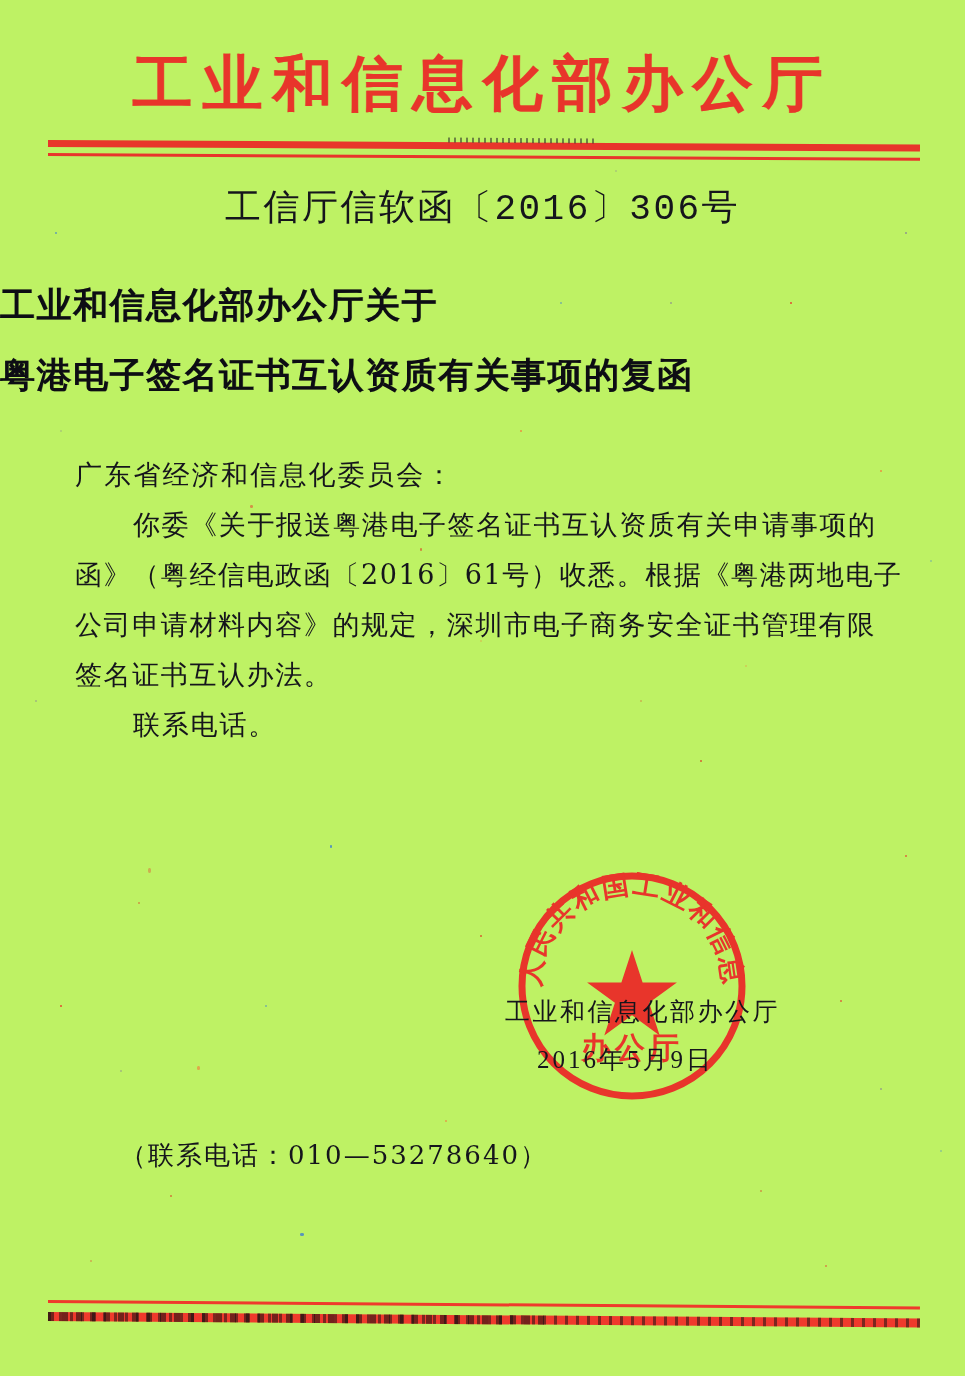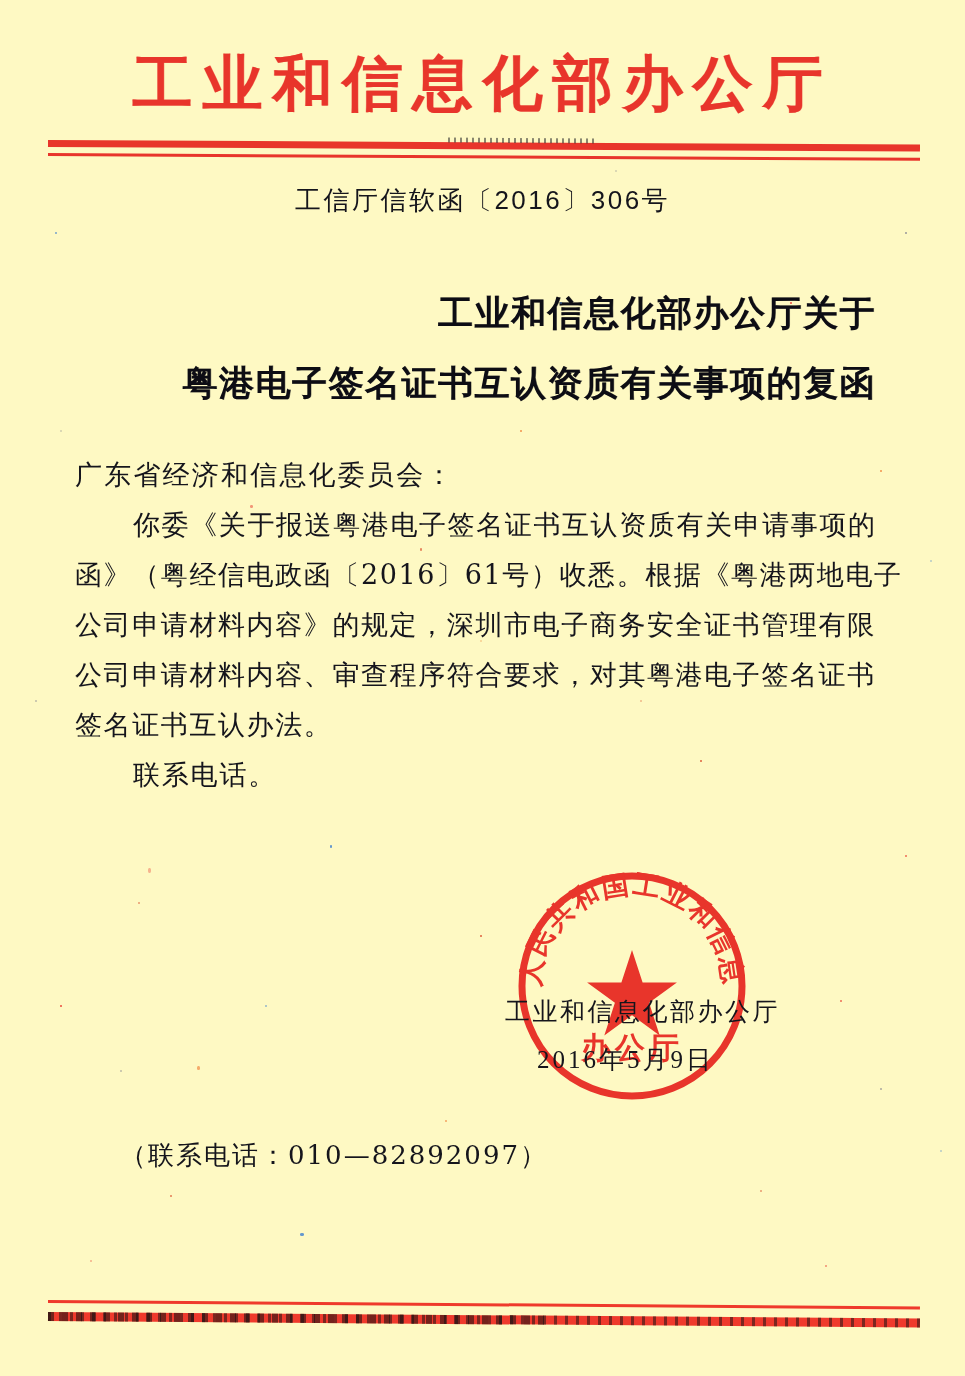--- a/index.html
+++ b/index.html
@@ -9,21 +9,21 @@
   }
 
   body {
     font-family: "DejaVu Serif", "Liberation Serif", serif;
   }
 
   .page {
     position: relative;
     width: 965px;
     height: 1376px;
-    background: #fef9c3;
+    background: #bef264;
     overflow: hidden;
   }
 
   
   .speck {
     position: absolute;
     border-radius: 40%;
     pointer-events: none;
   }
 
@@ -95,33 +95,33 @@
     transform: rotate(0.30deg);
   }
 
   
   .doc-number {
     position: absolute;
     top: 183px;
     left: 0;
     width: 965px;
     text-align: center;
-    font-family: Liberation Sans, sans-serif;
-    font-size: 26px;
+    font-family: Liberation Mono, monospace;
+    font-size: 36px;
     letter-spacing: 2.5px;
     color: #15151c;
   }
 
   
   .doc-title {
     position: absolute;
-    top: 278px;
+    top: 270px;
     left: 0;
     width: 876px;
-    text-align: right;
+    text-align: left;
   }
 
   .title-line {
     font-family: "DejaVu Serif", "Liberation Serif", serif;
     font-weight: bold;
     font-size: 35px;
     letter-spacing: 1.5px;
     color: #0d0d14;
     line-height: 70px;
     white-space: nowrap;
@@ -311,21 +311,20 @@
     <div class="title-line">工业和信息化部办公厅关于</div>
     <div class="title-line">粤港电子签名证书互认资质有关事项的复函</div>
   </div>
 
   <div class="body-block">
     <div class="recipient">广东省经济和信息化委员会：</div>
 
     <div class="body-line indent">你委《关于报送粤港电子签名证书互认资质有关申请事项的</div>
     <div class="body-line">函》（粤经信电政函〔2016〕61号）收悉。根据《粤港两地电子</div>
     <div class="body-line">公司申请材料内容》的规定，深圳市电子商务安全证书管理有限</div>
-    <div class="body-line">公司申请材料内容、审查程序符合要求，对其粤港电子签名证书</div>
     <div class="body-line">签名证书互认办法。</div>
 
     <div class="closing-line">联系电话。</div>
   </div>
 
   <div class="seal">
     <svg viewBox="0 0 228 228" xmlns="http://www.w3.org/2000/svg">
       <defs>
         <path id="arcTop" d="M 22,114 A 92,92 0 0 1 206,114" fill="none"></path>
         <path id="arcBottom" d="M 40,150 A 92,92 0 0 0 188,150" fill="none"></path>
@@ -341,21 +340,21 @@
 
       <polygon points="114,78 124.6,110.6 158.9,110.6 131.1,130.8 141.7,163.4 114,143.2 86.3,163.4 96.9,130.8 69.1,110.6 103.4,110.6" fill="#e8352b"></polygon>
     </svg>
   </div>
 
   <div class="signature-block">
     <div class="sig-org">工业和信息化部办公厅</div>
     <div class="sig-date">2016年5月9日</div>
   </div>
 
-  <div class="contact-line">（联系电话：010—82892097）</div>
+  <div class="contact-line">（联系电话：010—53278640）</div>
 
   <div class="rule-wrap-bottom">
     <div class="rule-bottom-thin"></div>
     <div class="rule-bottom-thick"></div>
     <div class="rule-bottom-grime"></div>
     <div class="rule-bottom-grime2"></div>
   </div>
 
   <div id="speckle-layer">
       <div class="speck" style="left: 148px; top: 868px; width: 3px; height: 5px; background: rgb(232, 53, 43); opacity: 0.35;"></div>

